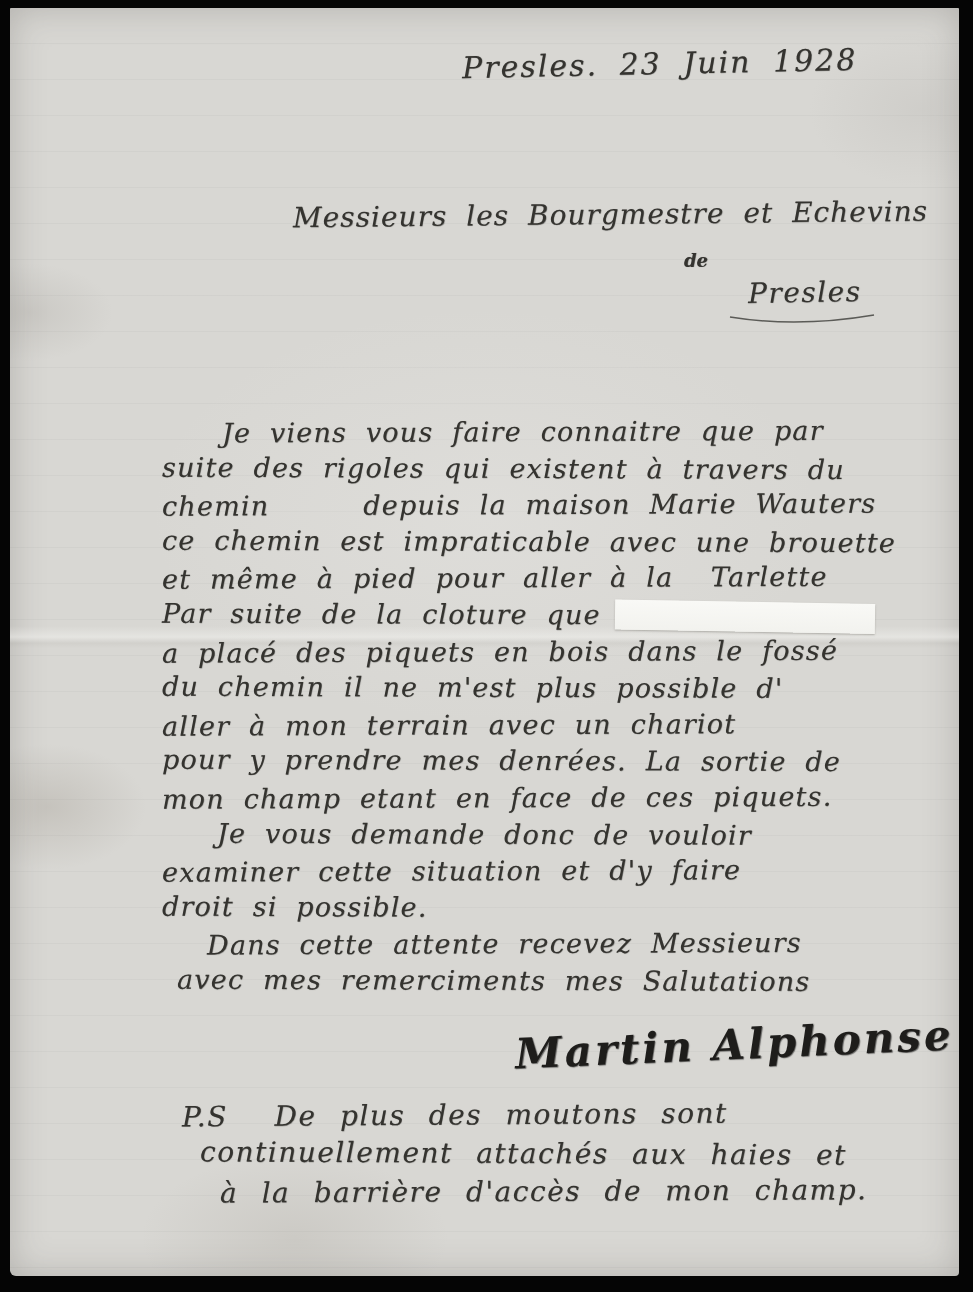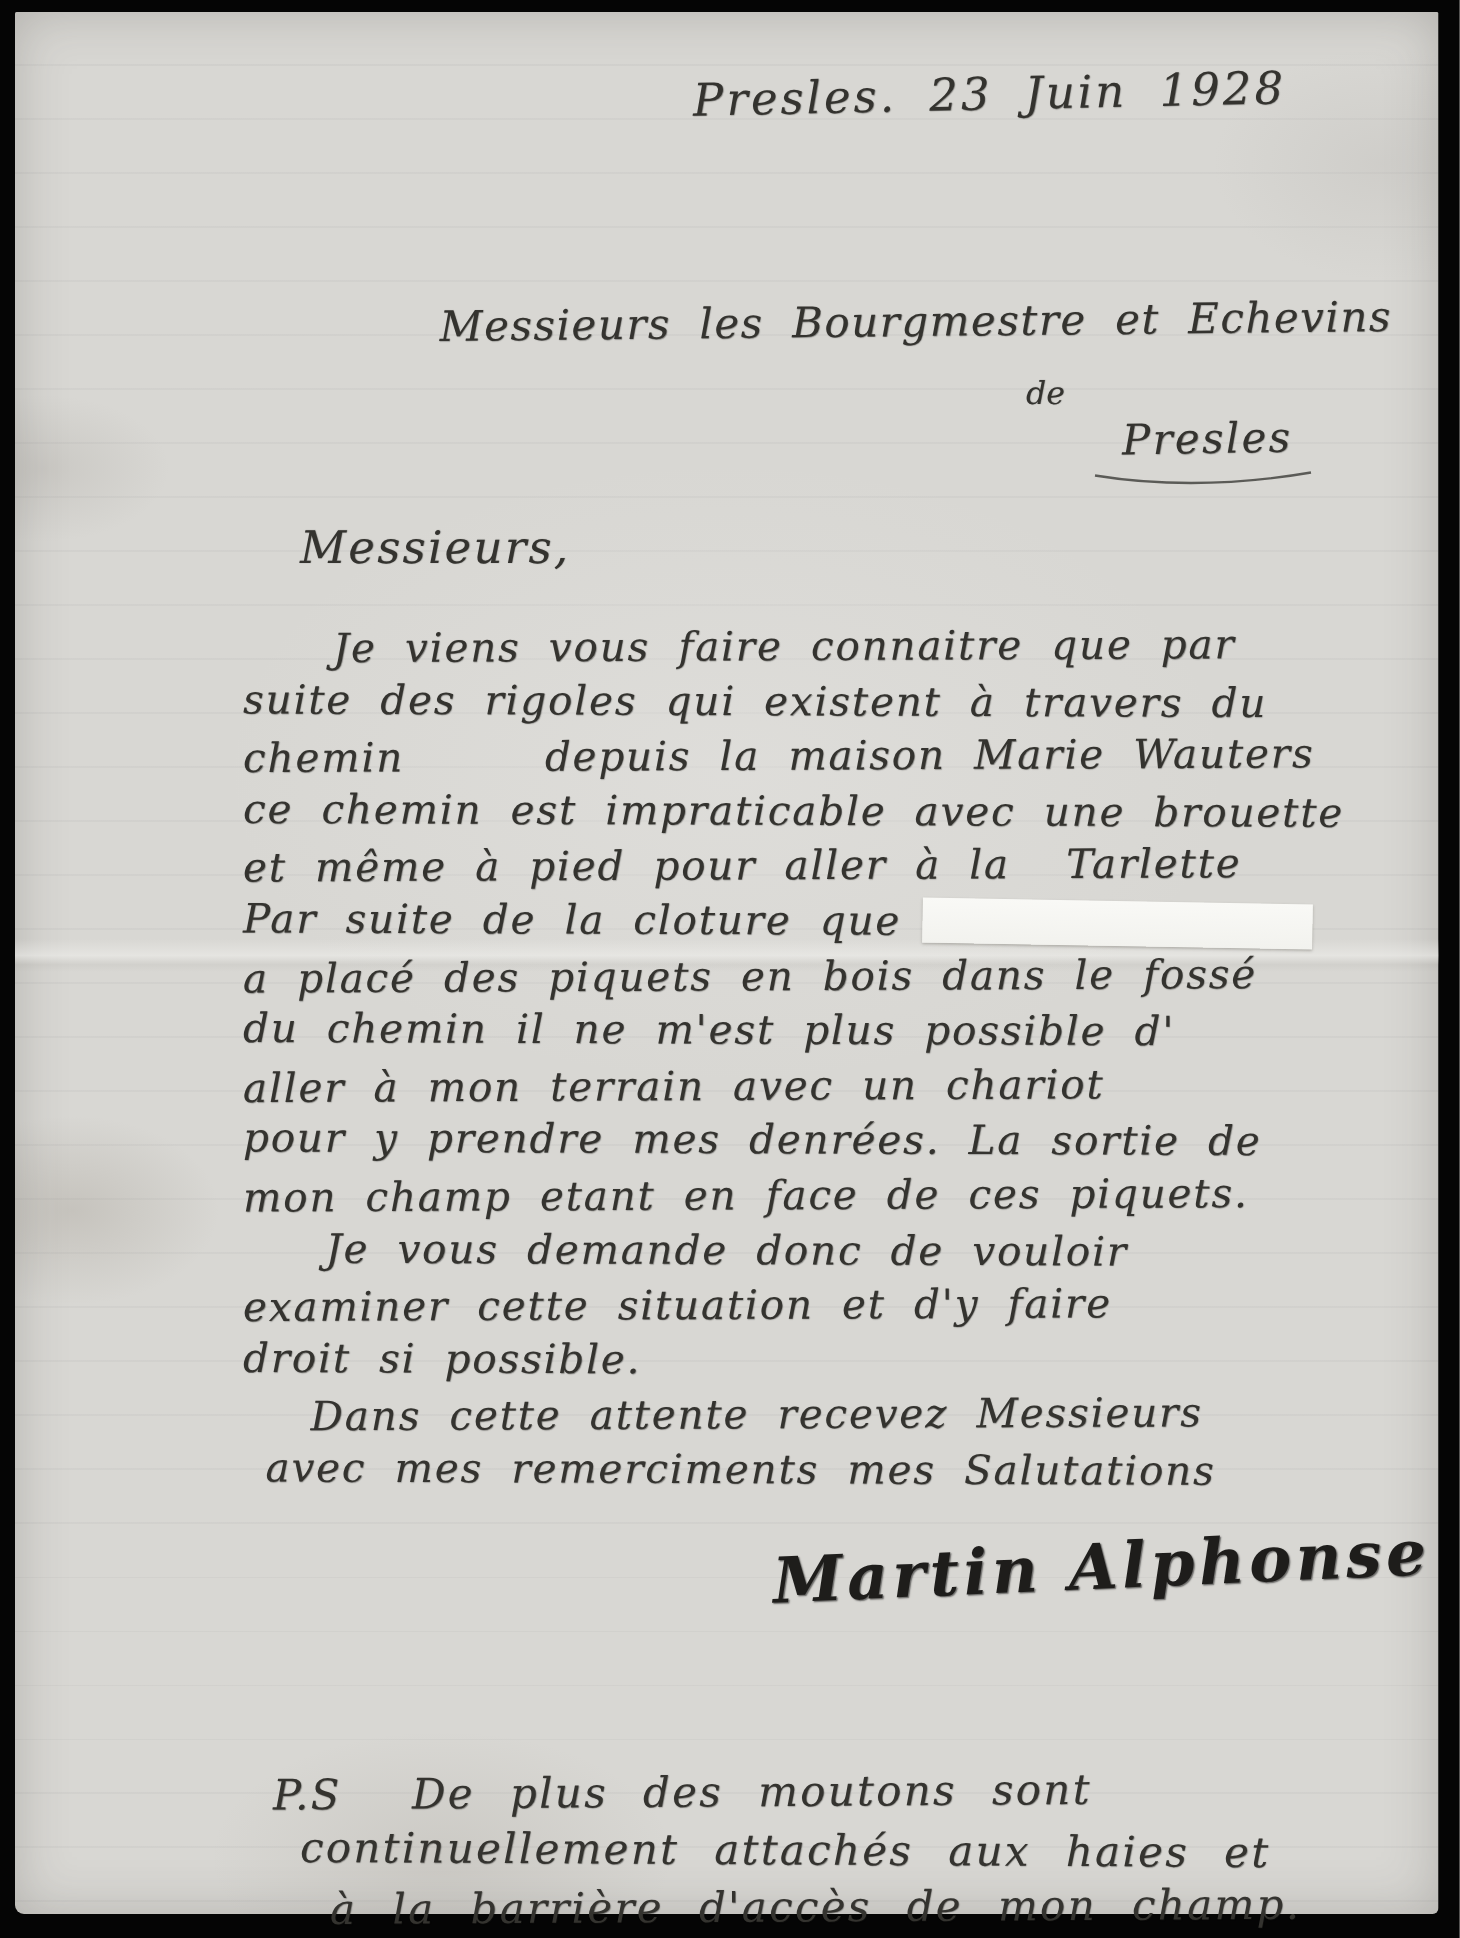--- a/index.html
+++ b/index.html
@@ -39,21 +39,22 @@
     font-size: 30px; letter-spacing: 2px; word-spacing: 10px;
     transform: rotate(-1.2deg);
   }
   .recipient1 {
     position: absolute; left: 283px; top: 190px;
     font-size: 28px; letter-spacing: 1px; word-spacing: 9px;
     transform: rotate(-0.6deg);
   }
   .recipient2 {
     position: absolute; left: 674px; top: 242px;
-    font-size: 21px;
+    font-size: 18px;
+    font-weight: bold;
   }
   .recipient3 {
     position: absolute; left: 738px; top: 268px;
     font-size: 28px; letter-spacing: 1.5px;
     transform: rotate(-1deg);
   }
   .presles-underline {
     position: absolute; left: 718px; top: 304px;
   }
   .salutation {
@@ -83,21 +84,21 @@
     box-shadow: 0 1px 2px rgba(80,78,70,0.35);
   }
   .signature {
     position: absolute; left: 505px; top: 1012px;
     font-size: 42px; font-weight: bold; letter-spacing: 3px;
     color: #1e1d1b;
     transform: rotate(-2.5deg);
     text-shadow: 0.8px 0.8px 1px rgba(10,10,10,0.55);
   }
   .postscript {
-    position: absolute; left: 172px; top: 1168px;
+    position: absolute; left: 172px; top: 1088px;
   }
   .postscript .line {
     height: 38.5px; line-height: 38.5px;
     font-size: 28px; letter-spacing: 1.5px; word-spacing: 13px;
   }
   .postscript .line:nth-child(1) { transform: rotate(-0.4deg); }
   .postscript .line:nth-child(2) { padding-left: 18px; transform: rotate(0.3deg); }
   .postscript .line:nth-child(3) { padding-left: 38px; transform: rotate(-0.3deg); }
   .crease {
     position: absolute; left: 0; top: 618px; width: 100%; height: 22px;
@@ -114,21 +115,20 @@
 
     <div class="ink dateline">Presles. 23 Juin 1928</div>
 
     <div class="ink recipient1">Messieurs les Bourgmestre et Echevins</div>
     <div class="ink recipient2">de</div>
     <div class="ink recipient3">Presles</div>
     <svg class="presles-underline" width="150" height="14">
       <path d="M2,5 Q70,16 146,3" stroke="rgba(50,49,45,0.75)" stroke-width="1.6" fill="none"></path>
     </svg>
 
-    <div class="ink salutation">Messieurs,</div>
 
     <div class="letter-body">
       <div class="ink line ind-60">Je viens vous faire connaitre que par</div>
       <div class="ink line">suite des rigoles qui existent à travers du</div>
       <div class="ink line">chemin     depuis la maison Marie Wauters</div>
       <div class="ink line">ce chemin est impraticable avec une brouette</div>
       <div class="ink line">et même à pied pour aller à la  Tarlette</div>
       <div class="ink line"><span>Par suite de la cloture que</span><span class="redaction-box"></span></div>
       <div class="ink line">a placé des piquets en bois dans le fossé</div>
       <div class="ink line">du chemin il ne m'est plus possible d'</div>

